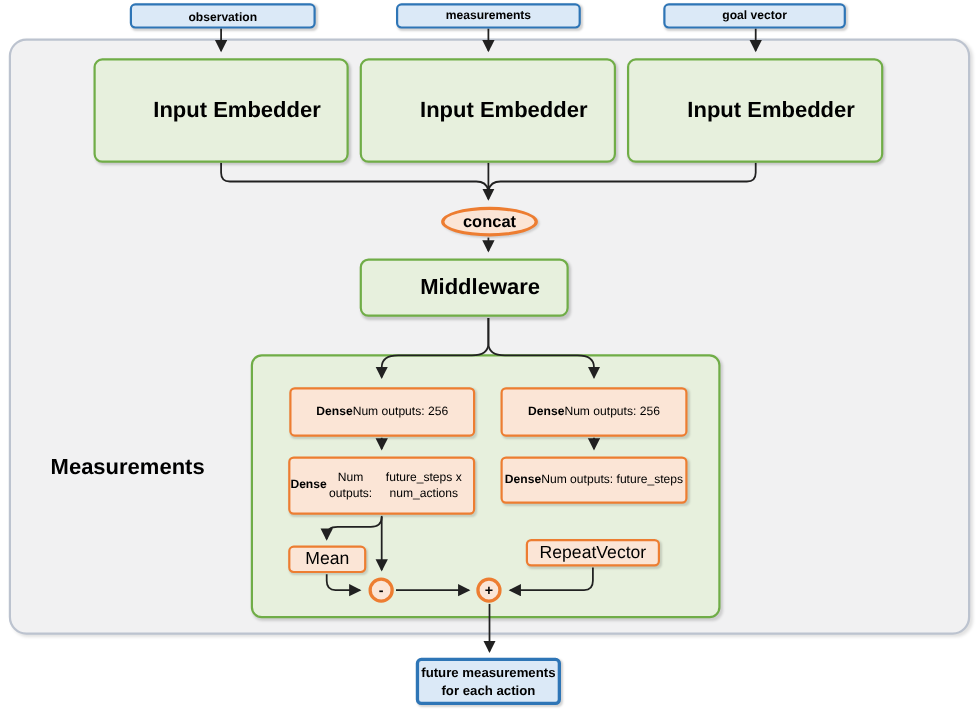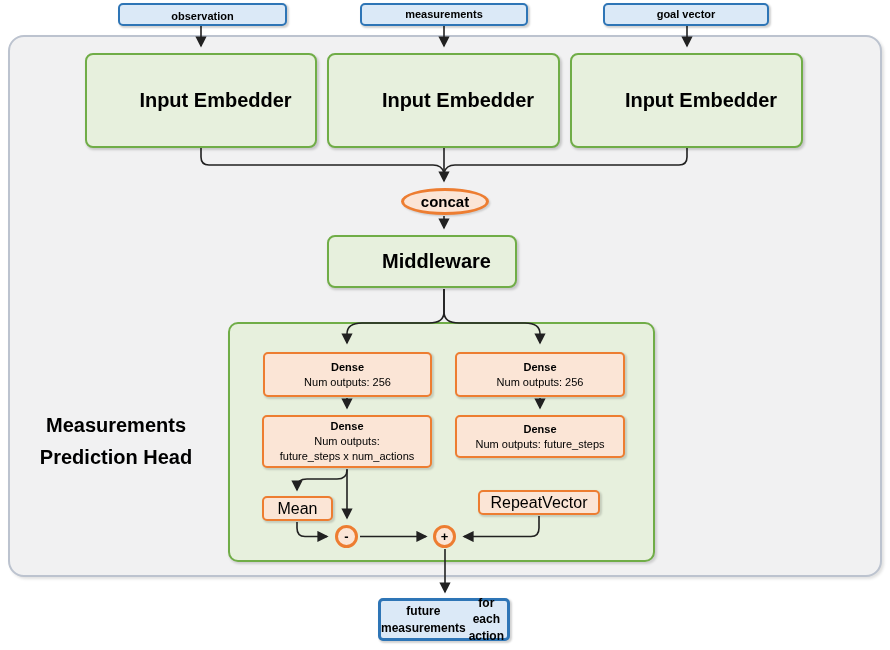--- a/index.html
+++ b/index.html
@@ -49,21 +49,21 @@
     background:var(--green-fill);
     border:2.5px solid var(--green-border);
     border-radius:10px;z-index:2;
     box-shadow:1.5px 2px 2.5px rgba(0,0,0,0.15);
   }
   
   .orangebox{
     background:var(--orange-fill);
     border:2.5px solid var(--orange-border);
     border-radius:5px;z-index:4;
-    display:flex;flex-direction:column;align-items:center;justify-content:center;
+    display:flex;align-items:center;justify-content:center;
     font-size:11px;line-height:15px;text-align:center;
     box-shadow:1.5px 1.5px 2px rgba(0,0,0,0.15);
   }
   .orangebox .t{font-weight:bold;}
   .smallorange{font-weight:normal;font-size:16px;}
   .opcircle{
     width:23px;height:23px;border-radius:50%;
     background:var(--orange-fill);
     border:3px solid var(--orange-border);z-index:5;
     display:flex;align-items:center;justify-content:center;
@@ -140,21 +140,20 @@
 <div class="abs ellipse">
   <span>concat</span>
 </div>
 
 <div class="abs greenbox" style="left:327px;top:235px;width:190px;height:53px;">
   <span>Middleware</span>
 </div>
 
 <div class="abs headtitle">
   <div>Measurements</div>
-  <div>Prediction Head</div>
 </div>
 
 <div class="abs orangebox" style="left:263px;top:352px;width:169px;height:45px;">
   <div class="t">Dense</div>
   <div>Num outputs: 256</div>
 </div>
 <div class="abs orangebox" style="left:455px;top:352px;width:170px;height:45px;">
   <div class="t">Dense</div>
   <div>Num outputs: 256</div>
 </div>
@@ -175,16 +174,16 @@
   <span>RepeatVector</span>
 </div>
 
 <div class="abs opcircle" style="left:335px;top:525px;">
   <span>-</span>
 </div>
 <div class="abs opcircle" style="left:433px;top:525px;">
   <span>+</span>
 </div>
 
-<div class="abs bluebox" style="left:378px;top:598px;width:132px;height:43px;font-size:12px;border-width:3px;">
+<div class="abs bluebox" style="left:378px;top:598px;width:132px;height:43px;flex-direction:column;font-size:12px;border-width:3px;">
   <div>future measurements</div>
   <div>for each action</div>
 </div>
 
 </body></html>

